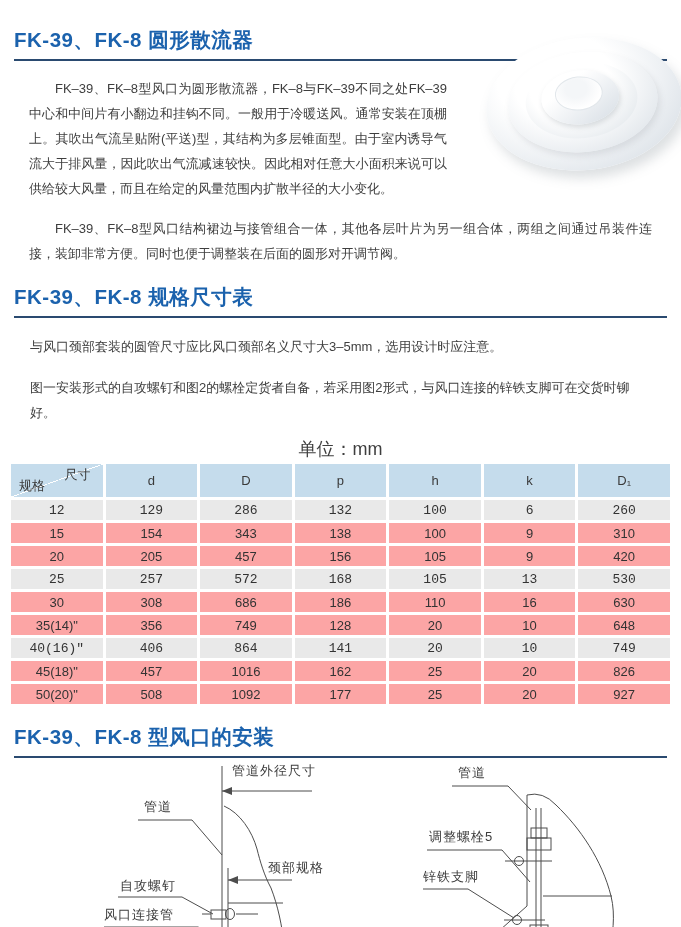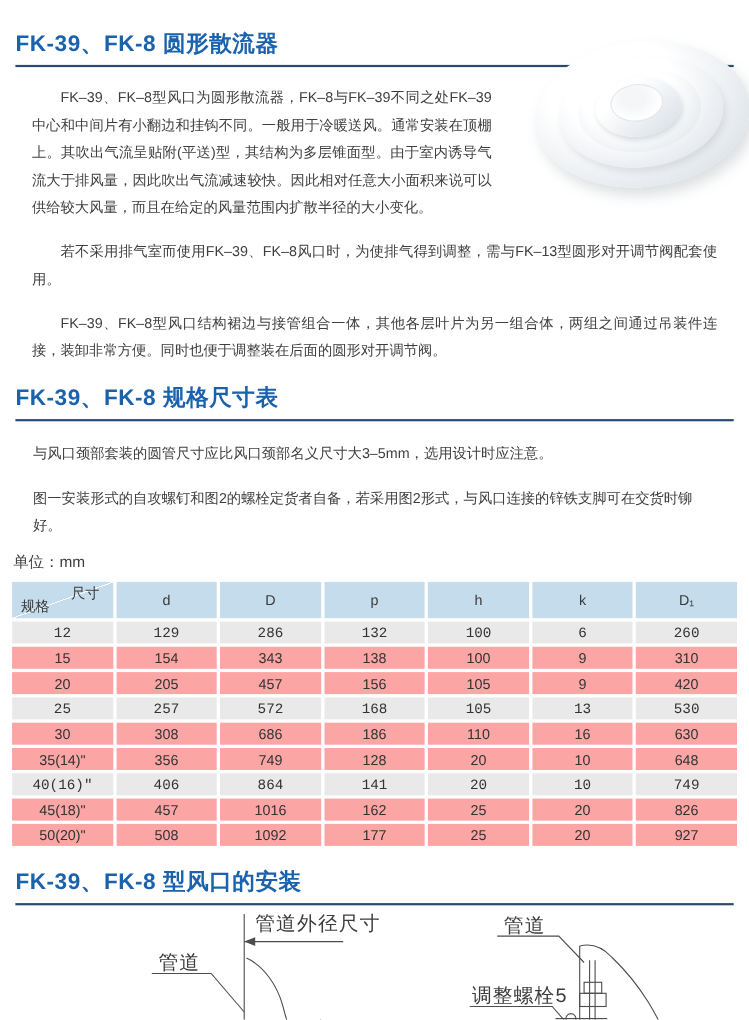--- a/index.html
+++ b/index.html
@@ -28,58 +28,57 @@
   .e3{left:40px;top:28px;width:112px;height:76px;
       background:radial-gradient(ellipse at 42% 32%,#ffffff 45%,#e3e8ec 85%);}
   .e4{left:56px;top:36px;width:78px;height:54px;
       background:linear-gradient(145deg,#ffffff 30%,#dce2e8 90%);
       box-shadow:1px 3px 5px rgba(120,130,140,.25);}
   .e5{left:70px;top:42px;width:46px;height:32px;border:1px solid #e2e7eb;
       background:radial-gradient(ellipse at 45% 35%,#f4f6f8 30%,#ffffff 70%);}
   
   .notes{margin:4px 14px 0;font-size:13px;line-height:25px;color:#3e3e3e;}
   .notes p{margin:16px;}
-  .unit-row{margin:-4px 12px 0;text-align:left;font-size:14px;color:#3e3e3e;height:16px;}
+  .unit-row{margin:-4px 12px 0;text-align:center;font-size:18px;color:#3e3e3e;height:16px;}
   
   table.spec{margin:8px 0 0 8px;width:665px;border-collapse:separate;border-spacing:3px;
              table-layout:fixed;background:#ffffff;}
   table.spec th,table.spec td{font-weight:normal;text-align:center;vertical-align:middle;
              font-size:13px;color:#333;padding:0;}
   table.spec thead th{height:33px;background:#c5dcec;color:#3a3a3a;}
   table.spec td{height:20px;}
   tr.row-gray td{background:#e9e9e9;font-family:Liberation Mono, monospace;}
   tr.row-blue td{background:#fca5a5;}
   th.corner{position:relative;
      background:linear-gradient(to bottom right,#c5dcec 49.4%,#ffffff 49.4%,#ffffff 50.8%,#c5dcec 50.8%) !important;}
   th.corner .ct{position:absolute;top:2px;right:12px;font-size:13px;}
   th.corner .cb{position:absolute;bottom:2px;left:8px;font-size:13px;}
   
   .diagrams{position:relative;width:681px;height:262px;margin-top:0;}
   .diagrams svg{position:absolute;left:0;top:0;}
-  .dlabel{position:absolute;font-size:18px;color:#3c3c3c;letter-spacing:1px;white-space:nowrap;z-index:2;}
+  .dlabel{position:absolute;font-size:13px;color:#3c3c3c;letter-spacing:1px;white-space:nowrap;z-index:2;}
   .lines path,.lines circle,.lines ellipse,.lines rect{fill:none;stroke:#4d4d4d;stroke-width:1;}
   .lines polygon{fill:#4d4d4d;stroke:none;}
 </style>
 </head>
 <body>
 
 <div class="page">
 
   <div class="product-photo">
     <div class="e e1"></div>
     <div class="e e2"></div>
     <div class="e e3"></div>
     <div class="e e4"></div>
     <div class="e e5"></div>
   </div>
 
   <h2 class="sec-title sec1">FK-39、FK-8 圆形散流器</h2>
   <div class="intro">
     <p><span class="photo-spacer"></span><span>FK–39、FK–8型风口为圆形散流器，FK–8与FK–39不同之处FK–39中心和中间片有小翻边和挂钩不同。一般用于冷暖送风。通常安装在顶棚上。其吹出气流呈贴附(平送)型，其结构为多层锥面型。由于室内诱导气流大于排风量，因此吹出气流减速较快。因此相对任意大小面积来说可以供给较大风量，而且在给定的风量范围内扩散半径的大小变化。</span></p>
-    <p>若不采用排气室而使用FK–39、FK–8风口时，为使排气得到调整，需与FK–13型圆形对开调节阀配套使用。</p>
     <p>FK–39、FK–8型风口结构裙边与接管组合一体，其他各层叶片为另一组合体，两组之间通过吊装件连接，装卸非常方便。同时也便于调整装在后面的圆形对开调节阀。</p>
   </div>
 
   <h2 class="sec-title sec2">FK-39、FK-8 规格尺寸表</h2>
   <div class="notes">
     <p>与风口颈部套装的圆管尺寸应比风口颈部名义尺寸大3–5mm，选用设计时应注意。</p>
     <p>图一安装形式的自攻螺钉和图2的螺栓定货者自备，若采用图2形式，与风口连接的锌铁支脚可在交货时铆好。</p>
   </div>
   <div class="unit-row">单位：mm</div>
 

